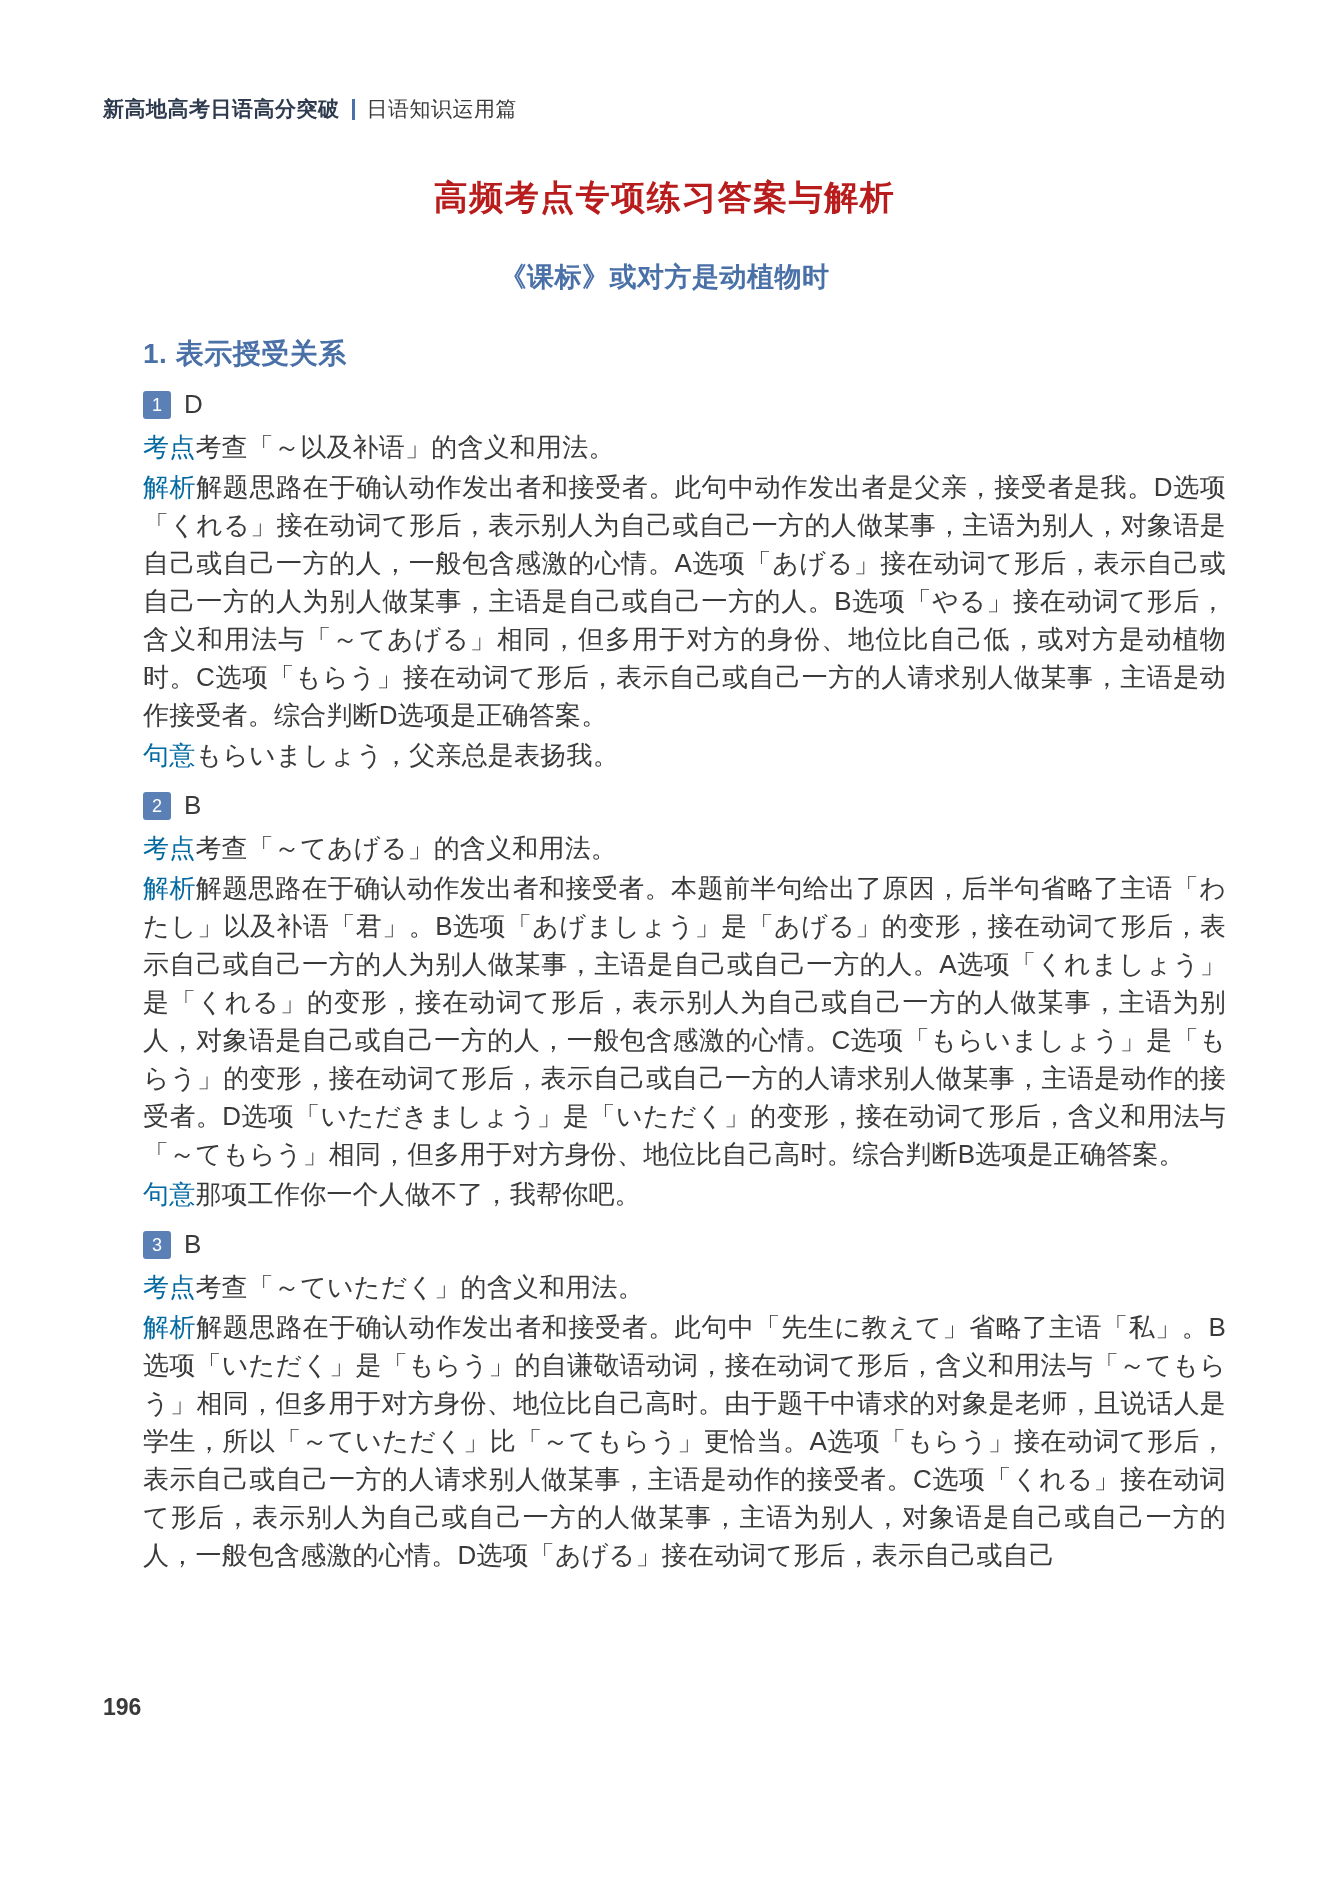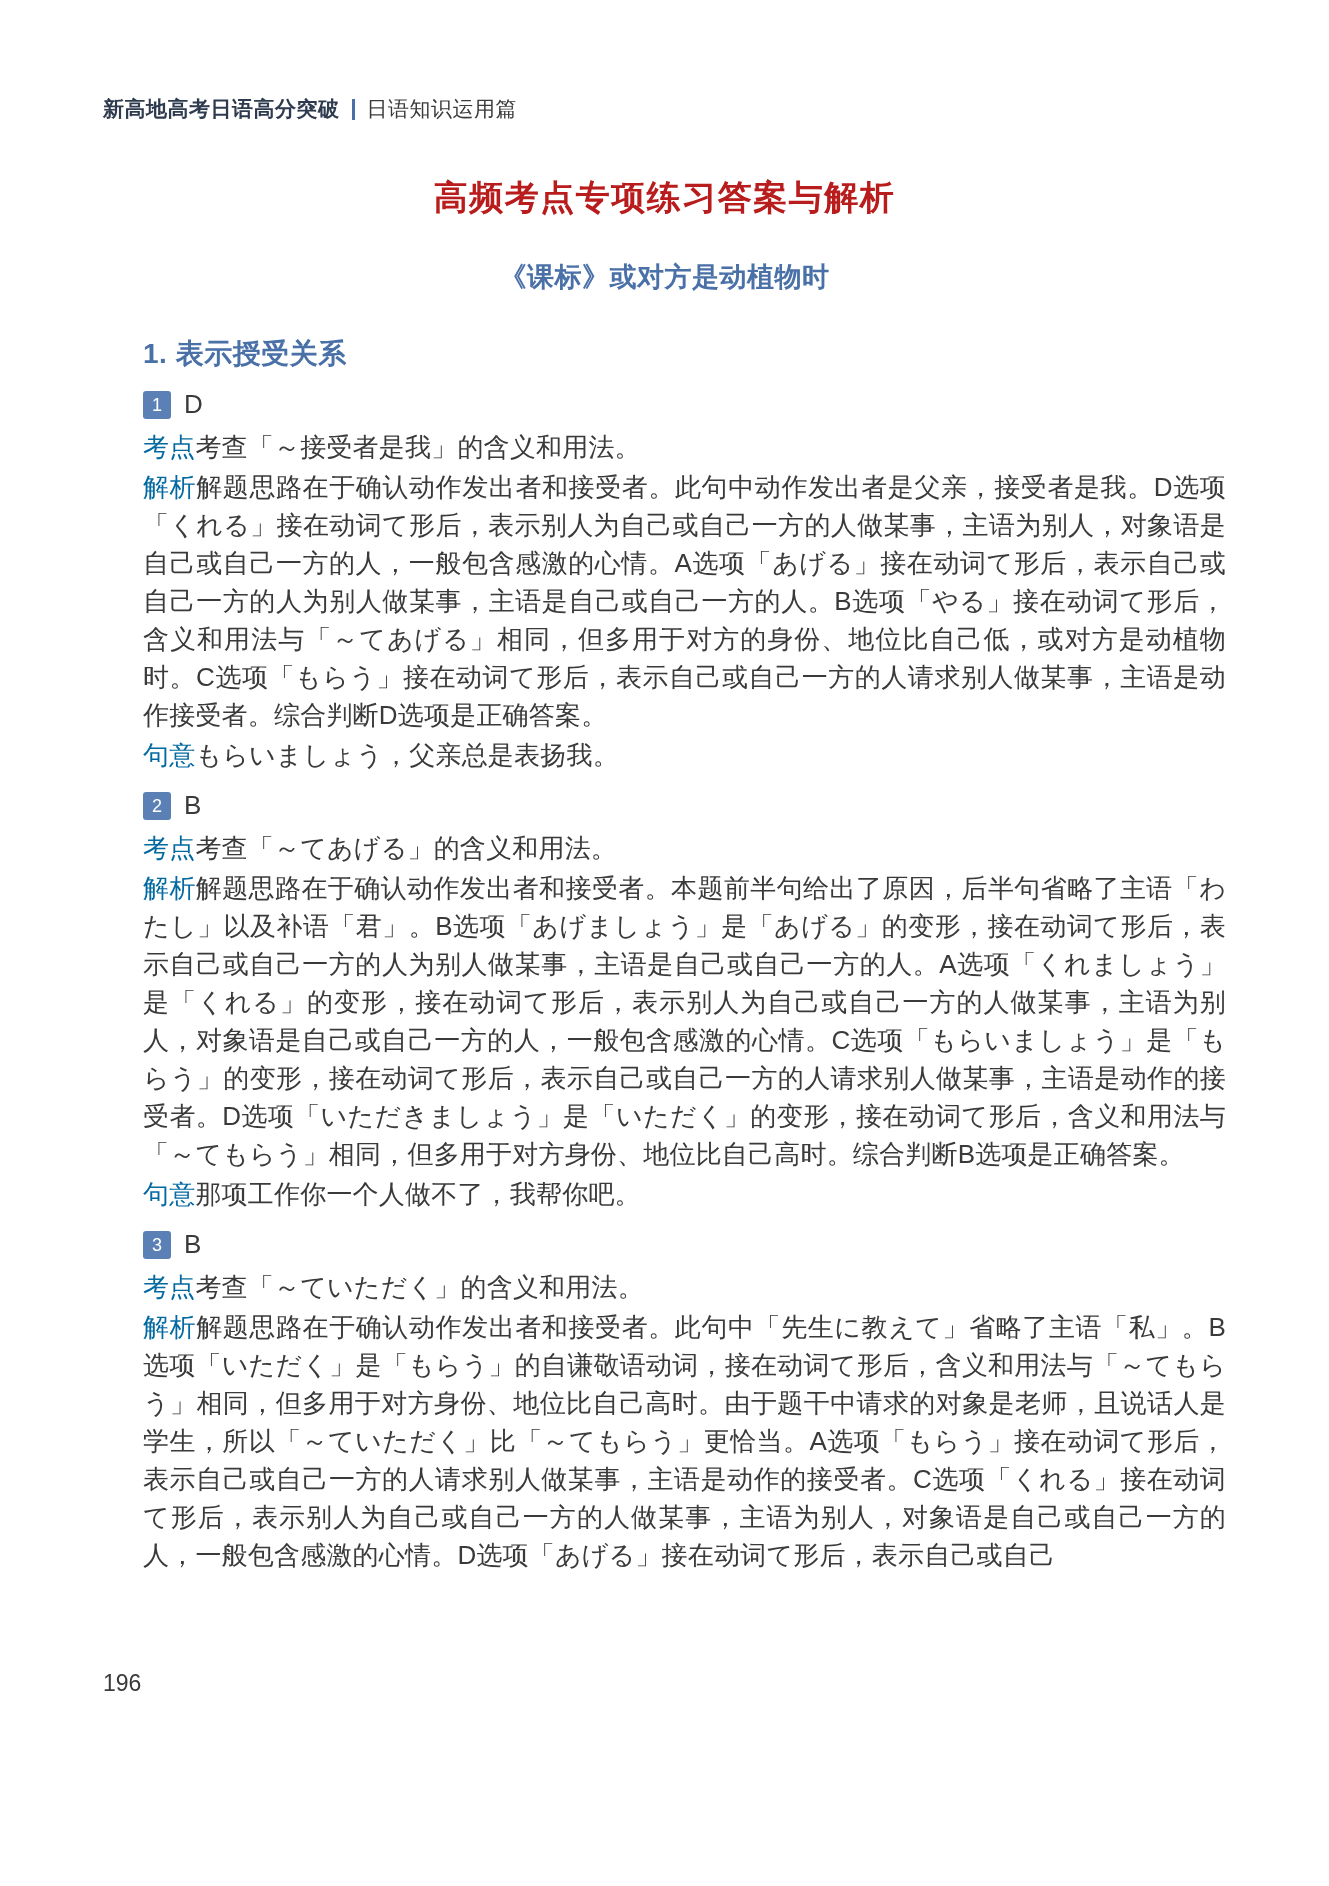--- a/index.html
+++ b/index.html
@@ -86,23 +86,24 @@
   .para-label {
     color: #0369a1;
     font-weight: normal;
     margin-right: 0;
     white-space: nowrap;
   }
 
   .page-number {
     position: absolute;
     left: 103px;
-    bottom: 88px;
+    bottom: 64px;
     font-size: 23px;
     color: #3a3a3a;
+    font-weight: bold;
   }
 </style>
 </head>
 <body>
 
 <div class="page">
 
   <header class="page-header">
     <span class="book-title">新高地高考日语高分突破</span>
     <span class="header-divider"></span>
@@ -115,21 +116,21 @@
   <div class="content">
 
     <h3 class="section-heading">1. 表示授受关系</h3>
 
     <section class="question">
       <div class="answer-row">
         <span class="num-badge">1</span>
         <span class="answer-letter">D</span>
       </div>
       <p class="para">
-        <span class="para-label">考点</span><span>考查「～接受者是我」的含义和用法。</span>
+        <span class="para-label">考点</span><span>考查「～以及补语」的含义和用法。</span>
       </p>
       <p class="para">
         <span class="para-label">解析</span><span>解题思路在于确认动作发出者和接受者。此句中动作发出者是父亲，接受者是我。D选项「くれる」接在动词て形后，表示别人为自己或自己一方的人做某事，主语为别人，对象语是自己或自己一方的人，一般包含感激的心情。A选项「あげる」接在动词て形后，表示自己或自己一方的人为别人做某事，主语是自己或自己一方的人。B选项「やる」接在动词て形后，含义和用法与「～てあげる」相同，但多用于对方的身份、地位比自己低，或对方是动植物时。C选项「もらう」接在动词て形后，表示自己或自己一方的人请求别人做某事，主语是动作接受者。综合判断D选项是正确答案。</span>
       </p>
       <p class="para">
         <span class="para-label">句意</span><span>もらいましょう，父亲总是表扬我。</span>
       </p>
     </section>
 
     <section class="question">

